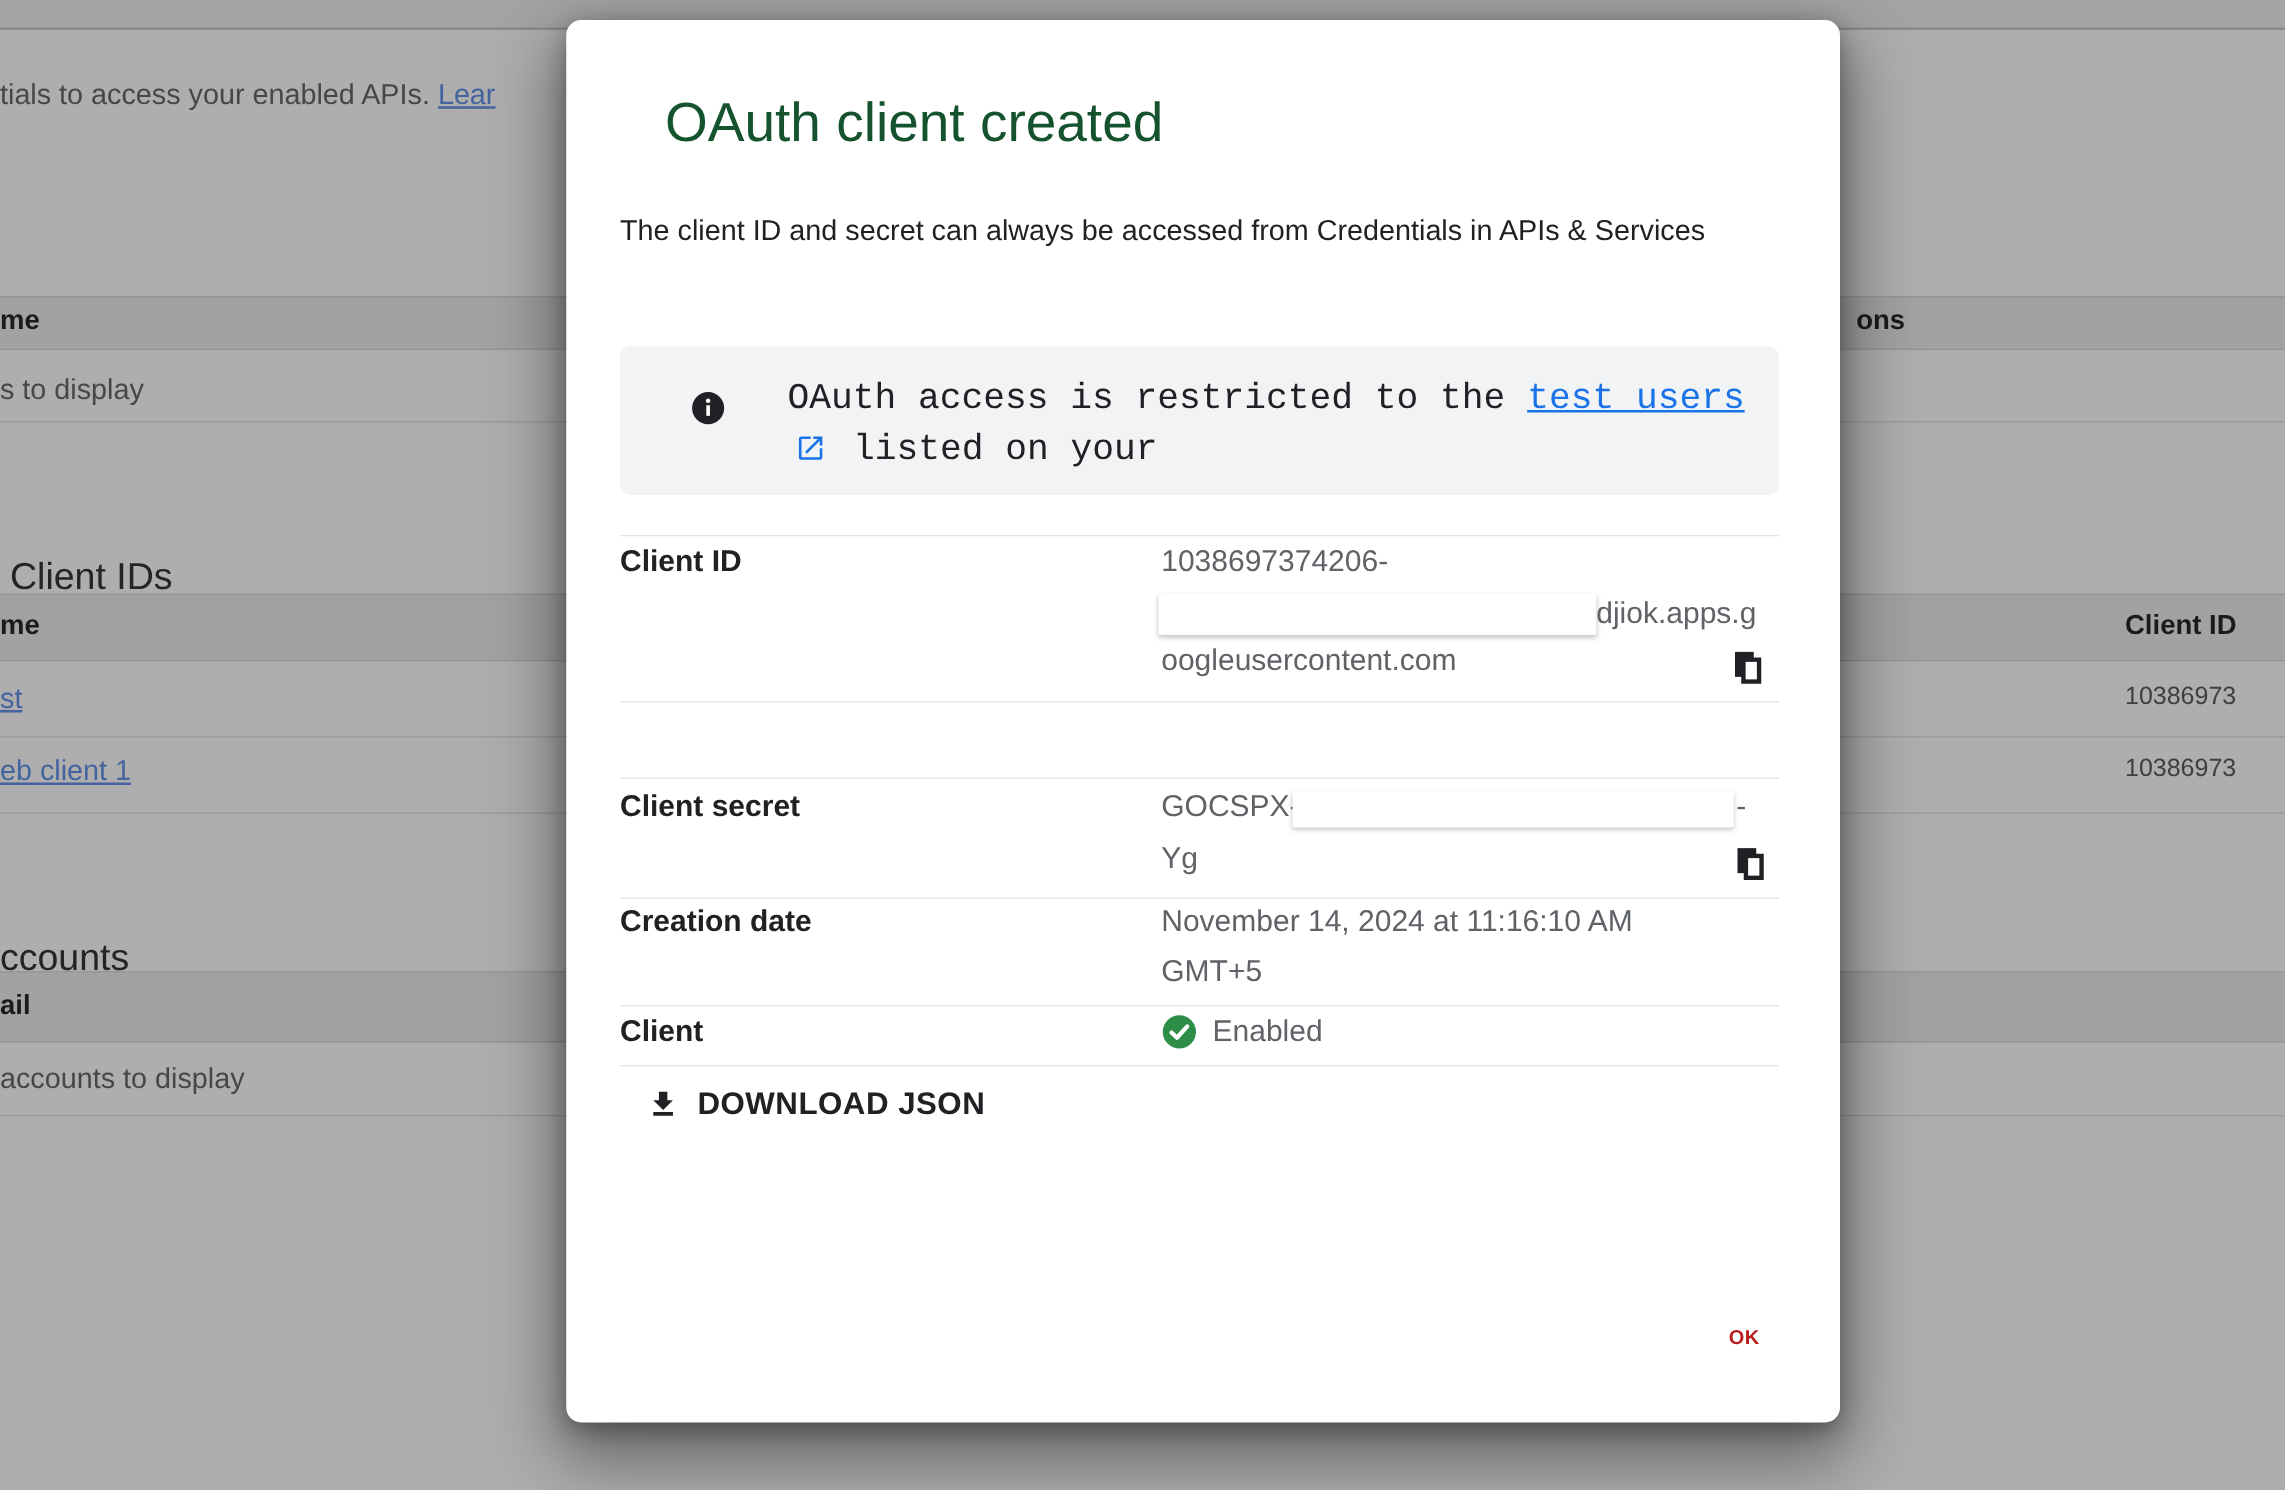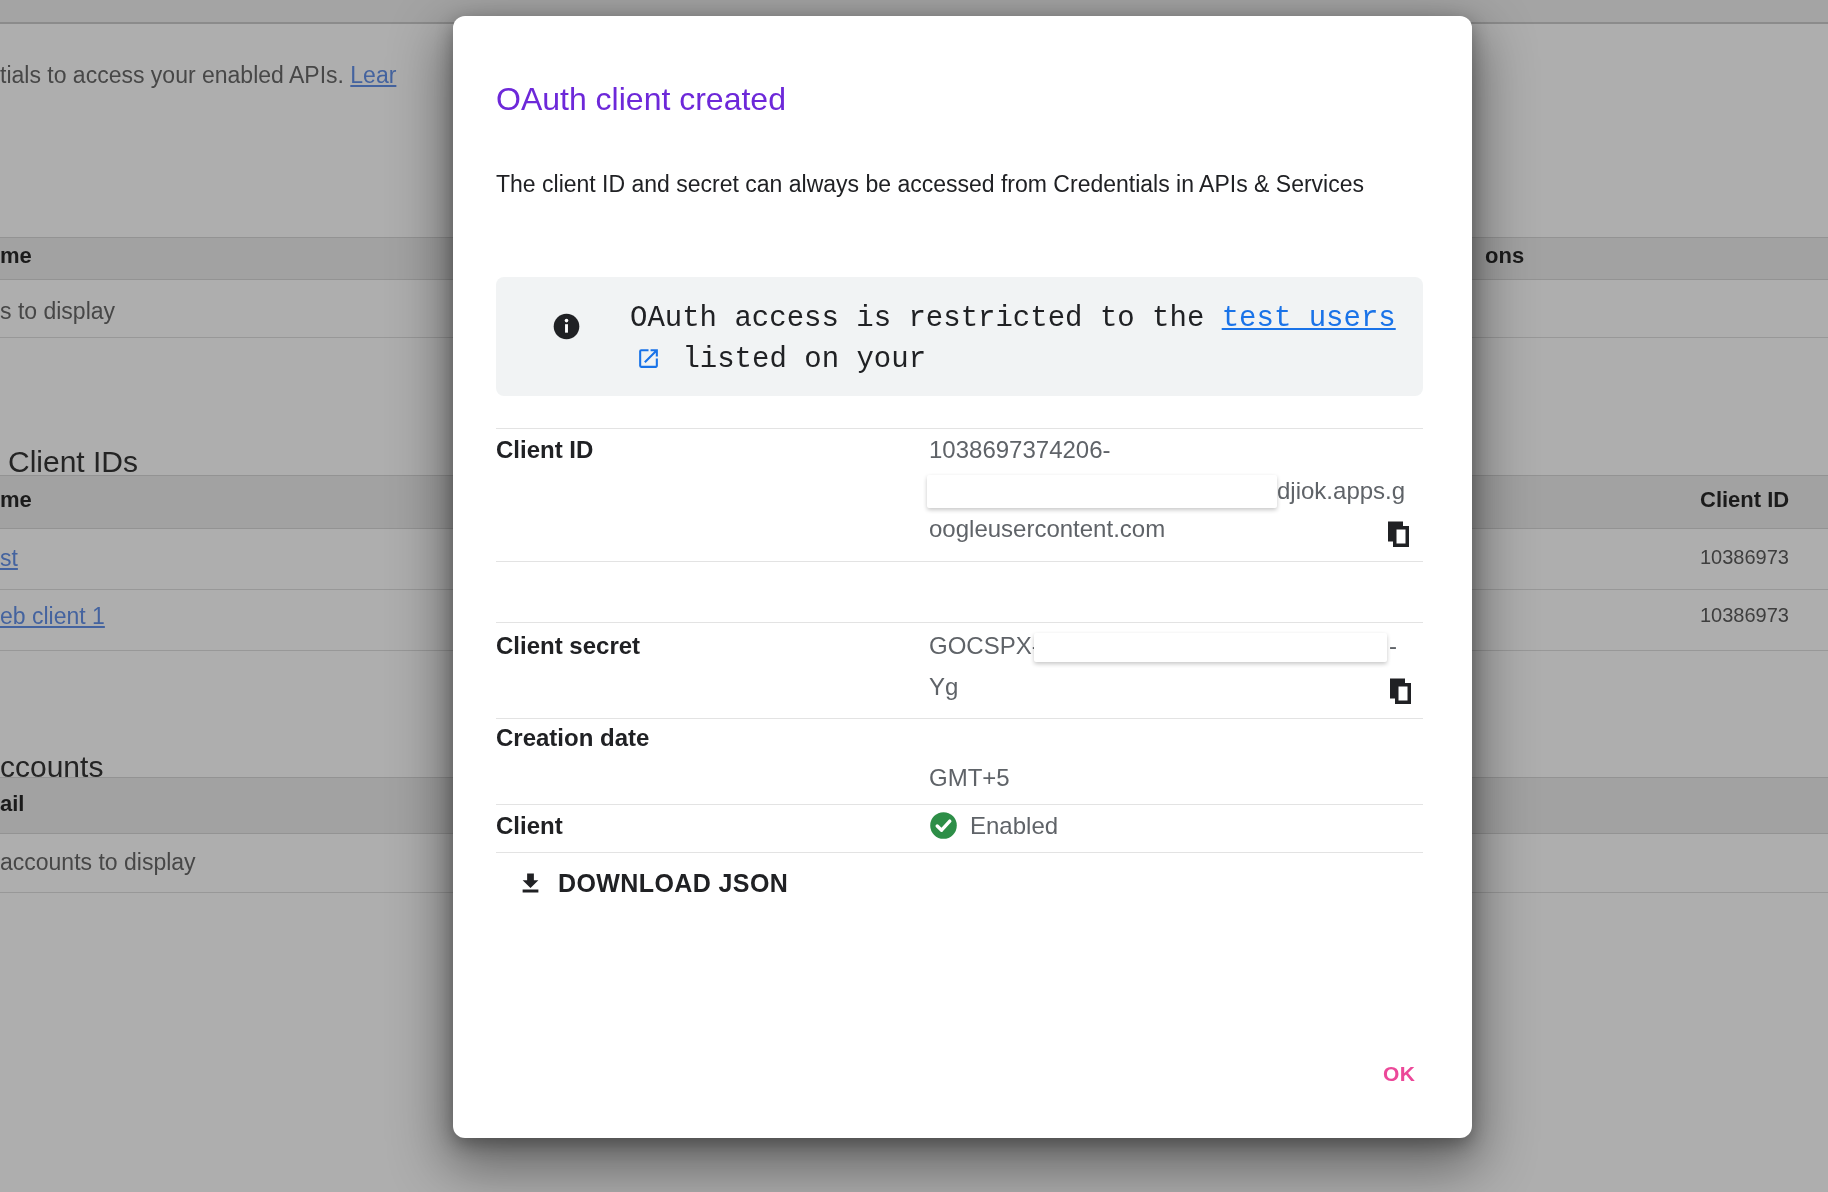--- a/index.html
+++ b/index.html
@@ -17,33 +17,33 @@
   .bg-heading{color:#242424;font-size:30px;white-space:nowrap;margin-top:39px;}
   .bg-link{color:#44639f;text-decoration:underline;font-size:23px;white-space:nowrap;cursor:pointer;}
   .bg-num{color:#3e3e3e;font-size:20px;white-space:nowrap;}
   .band{left:0;width:1828px;background:#a2a2a2;border-top:1px solid #939393;border-bottom:1px solid #939393;}
   .bg-divider{left:0;width:1828px;height:1px;background:#989898;}
   
   .modal{
     left:453px;top:16px;width:1019px;height:1122px;background:#ffffff;border-radius:12px;
     box-shadow:0 22px 55px 8px rgba(0,0,0,.42),0 6px 18px rgba(0,0,0,.30);
   }
-  .m-title{color:#6d28d9;font-size:32px;line-height:52px;white-space:nowrap;}
+  .m-title{color:#14532d;font-size:44px;line-height:52px;white-space:nowrap;margin-left:36px;}
   .m-desc{color:#202124;font-size:23px;line-height:41px;}
   .notice{background:#f1f3f4;border-radius:8px;}
   .n-text{color:#202124;font-size:29px;line-height:41px;font-family:Liberation Mono, monospace;}
   .link-blue{color:#1a73e8;text-decoration:underline;cursor:pointer;}
   .link-purple{color:#7c35b1;text-decoration:underline;cursor:pointer;}
   .divider{height:1px;background:#e3e3e3;left:43px;width:927px;}
   .f-label{color:#202124;font-weight:700;font-size:24px;white-space:nowrap;}
   .f-value{color:#5f6368;font-size:24px;white-space:nowrap;}
   .redact{background:#ffffff;box-shadow:0 2px 4px rgba(0,0,0,.22);border-radius:2px;}
   .dl-btn{display:flex;align-items:center;gap:14px;cursor:pointer;}
   .dl-label{color:#202124;font-weight:700;font-size:25px;letter-spacing:.4px;white-space:nowrap;}
-  .ok-btn{color:#ec4899;font-weight:700;font-size:21px;letter-spacing:.3px;cursor:pointer;padding:8px 14px;border-radius:4px;}
+  .ok-btn{color:#b91c1c;font-weight:700;font-size:16px;letter-spacing:.3px;cursor:pointer;padding:8px 14px;border-radius:4px;}
   svg{display:block;}
 </style>
 </head>
 <body>
 
 <div class="abs topband"></div>
 
 <div class="abs bg-text" style="left:0;top:62px;">
   <span>tials to access your enabled APIs. </span><span class="bg-link">Lear</span>
 </div>
@@ -123,20 +123,21 @@
   <span class="abs" style="left:932px;top:660px;">
     <svg width="30" height="30" viewBox="0 0 24 24">
       <rect x="4" y="2" width="12" height="16" fill="#202124"></rect>
       <rect x="9.4" y="7" width="10" height="14" fill="#ffffff" stroke="#202124" stroke-width="2.8"></rect>
     </svg>
   </span>
 
   <div class="abs divider" style="top:702px;"></div>
 
   <div class="abs f-label" style="left:43px;top:708px;">Creation date</div>
+  <div class="abs f-value" style="left:476px;top:708px;">November 14, 2024 at 11:16:10 AM</div>
   <div class="abs f-value" style="left:476px;top:748px;">GMT+5</div>
 
   <div class="abs divider" style="top:788px;"></div>
 
   <div class="abs f-label" style="left:43px;top:796px;">Client</div>
   <span class="abs" style="left:476px;top:795px;">
     <svg width="29" height="29" viewBox="0 0 24 24">
       <circle cx="12" cy="12" r="11" fill="#2d8e47"></circle>
       <polyline points="6.8,12.4 10.4,15.9 17.2,8.4" fill="none" stroke="#ffffff" stroke-width="2.8" stroke-linecap="round" stroke-linejoin="round"></polyline>
     </svg>

